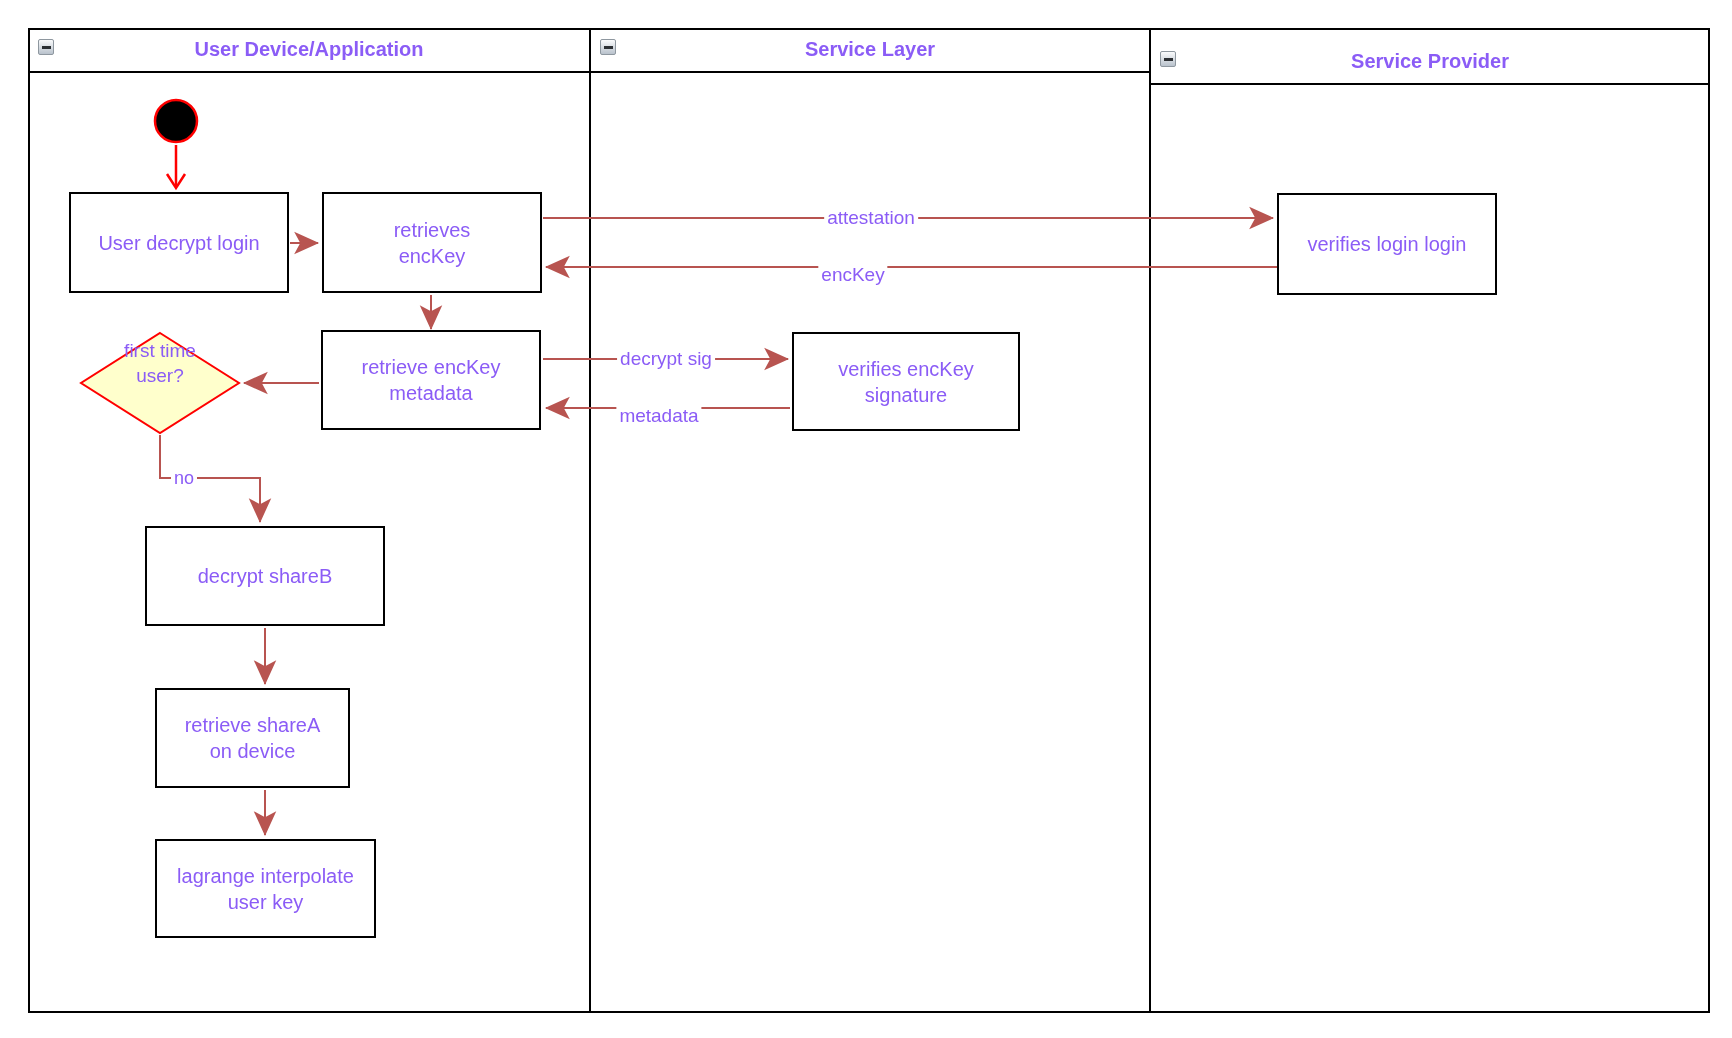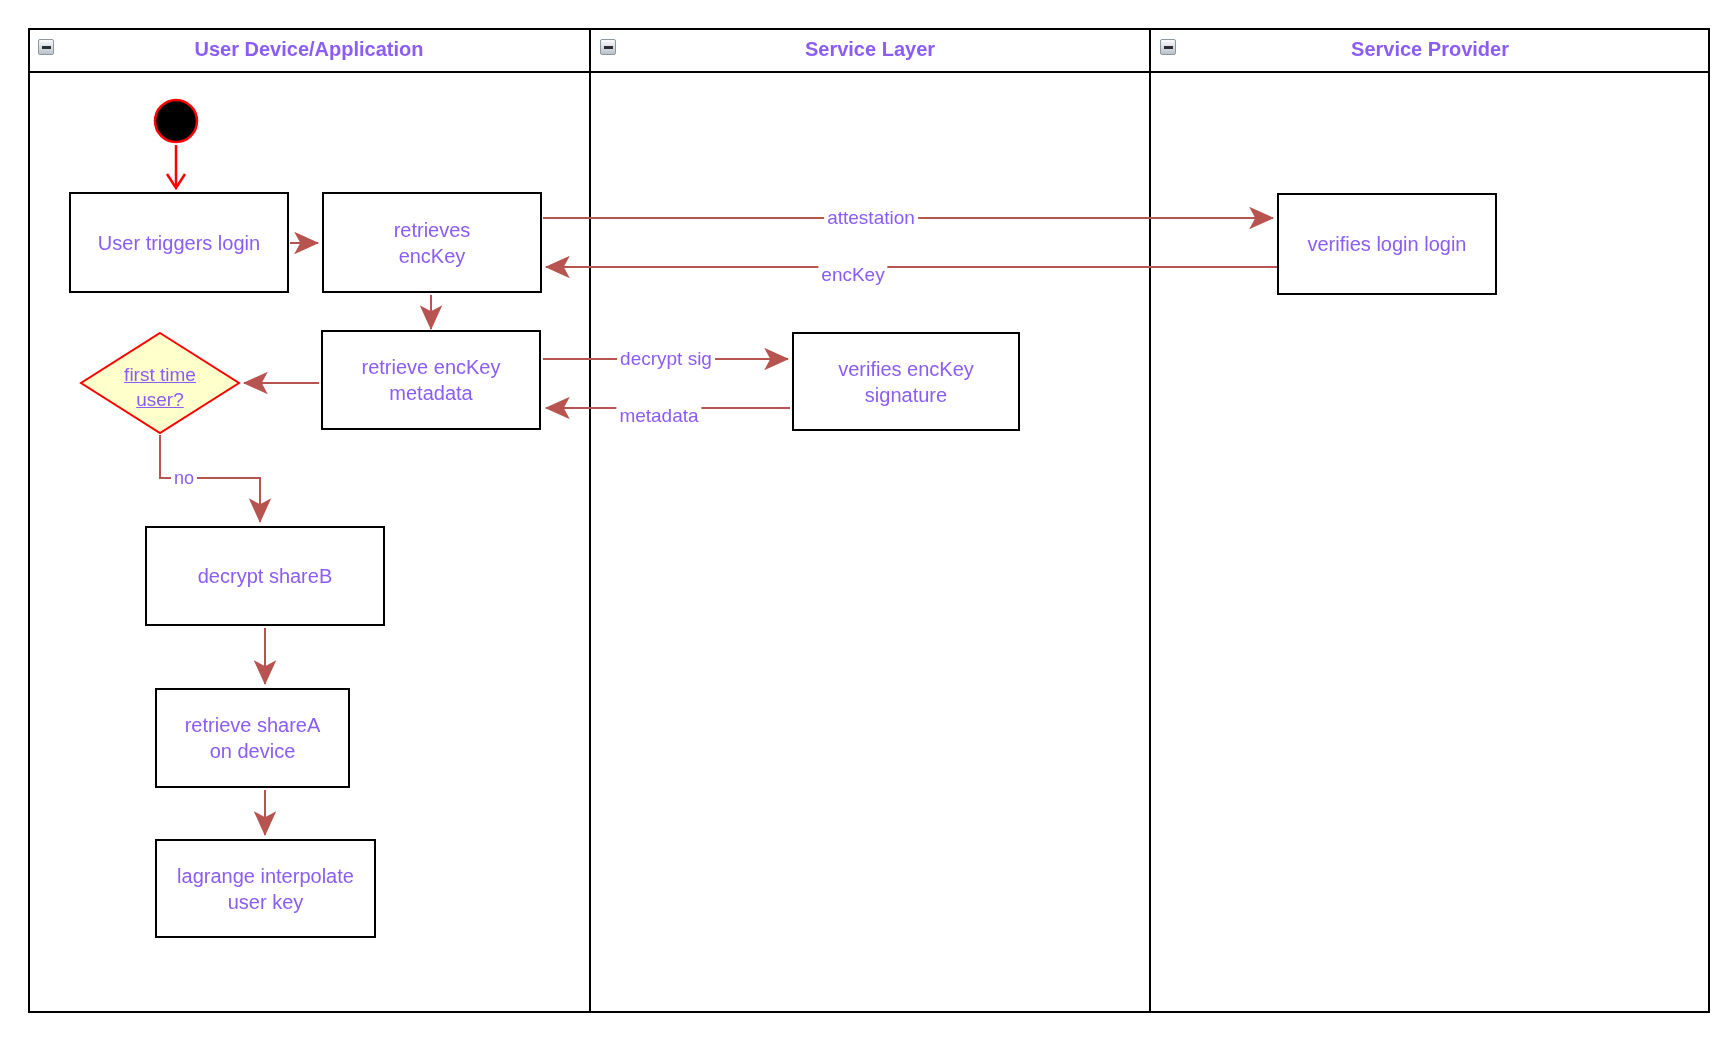--- a/index.html
+++ b/index.html
@@ -61,21 +61,21 @@
         <span class="bar"></span>
       </span>
     <span class="lane-title">User Device/Application</span>
   </div>
   <div class="lane-header" style="left:590px; width:560px;">
     <span class="collapse-btn">
         <span class="bar"></span>
       </span>
     <span class="lane-title">Service Layer</span>
   </div>
-  <div class="lane-header" style="left:1150px; width:560px;">
+  <div class="lane-header" style="left:1150px; width:560px;margin-top:12px;">
     <span class="collapse-btn">
         <span class="bar"></span>
       </span>
     <span class="lane-title">Service Provider</span>
   </div>
 
   <svg class="overlay" width="1732" height="1038" viewBox="0 0 1732 1038">
     <defs>
       <marker id="ah" viewBox="0 0 12 12" refX="11" refY="6" markerWidth="13" markerHeight="13" orient="auto">
         <path d="M0,0.8 L11.5,6 L0,11.2 L2.8,6 Z" fill="#b85450"></path>
@@ -98,35 +98,35 @@
       <path d="M431,295 L431,329" marker-end="url(#ah)"></path>
       <path d="M319,383 L244,383" marker-end="url(#ah)"></path>
       <path d="M543,359 L788,359" marker-end="url(#ah)"></path>
       <path d="M790,408 L546,408" marker-end="url(#ah)"></path>
       <path d="M160,435 L160,478 L260,478 L260,522" marker-end="url(#ah)"></path>
       <path d="M265,628 L265,684" marker-end="url(#ah)"></path>
       <path d="M265,790 L265,835" marker-end="url(#ah)"></path>
     </g>
   </svg>
 
-  <div class="node" style="left:69px; top:192px; width:220px; height:101px;">User triggers login</div>
+  <div class="node" style="left:69px; top:192px; width:220px; height:101px;">User decrypt login</div>
   <div class="node" style="left:322px; top:192px; width:220px; height:101px;">retrieves
 encKey</div>
   <div class="node" style="left:321px; top:330px; width:220px; height:100px;">retrieve encKey
 metadata</div>
   <div class="node" style="left:145px; top:526px; width:240px; height:100px;">decrypt shareB</div>
   <div class="node" style="left:155px; top:688px; width:195px; height:100px;">retrieve shareA
 on device</div>
   <div class="node" style="left:792px; top:332px; width:228px; height:99px;">verifies encKey
 signature</div>
   <div class="node" style="left:155px; top:839px; width:221px; height:99px;">lagrange interpolate
 user key</div>
   <div class="node" style="left:1277px; top:193px; width:220px; height:102px;">verifies login login</div>
 
-  <div class="diamond-label" style="left:81px; top:338px; width:158px; height:100px;text-decoration:underline;">first time
+  <div class="diamond-label" style="left:81px; top:314px; width:158px; height:100px;">first time
 user?</div>
 
   <div class="edge-label" style="left:871px; top:218px;text-align:center;">attestation</div>
   <div class="edge-label" style="left:853px; top:275px;">encKey</div>
   <div class="edge-label" style="left:666px; top:359px;">decrypt sig</div>
   <div class="edge-label" style="left:659px; top:416px;">metadata</div>
   <div class="edge-label" style="left:184px; top:478px; font-size:18px;">no</div>
 
 </div>
 

